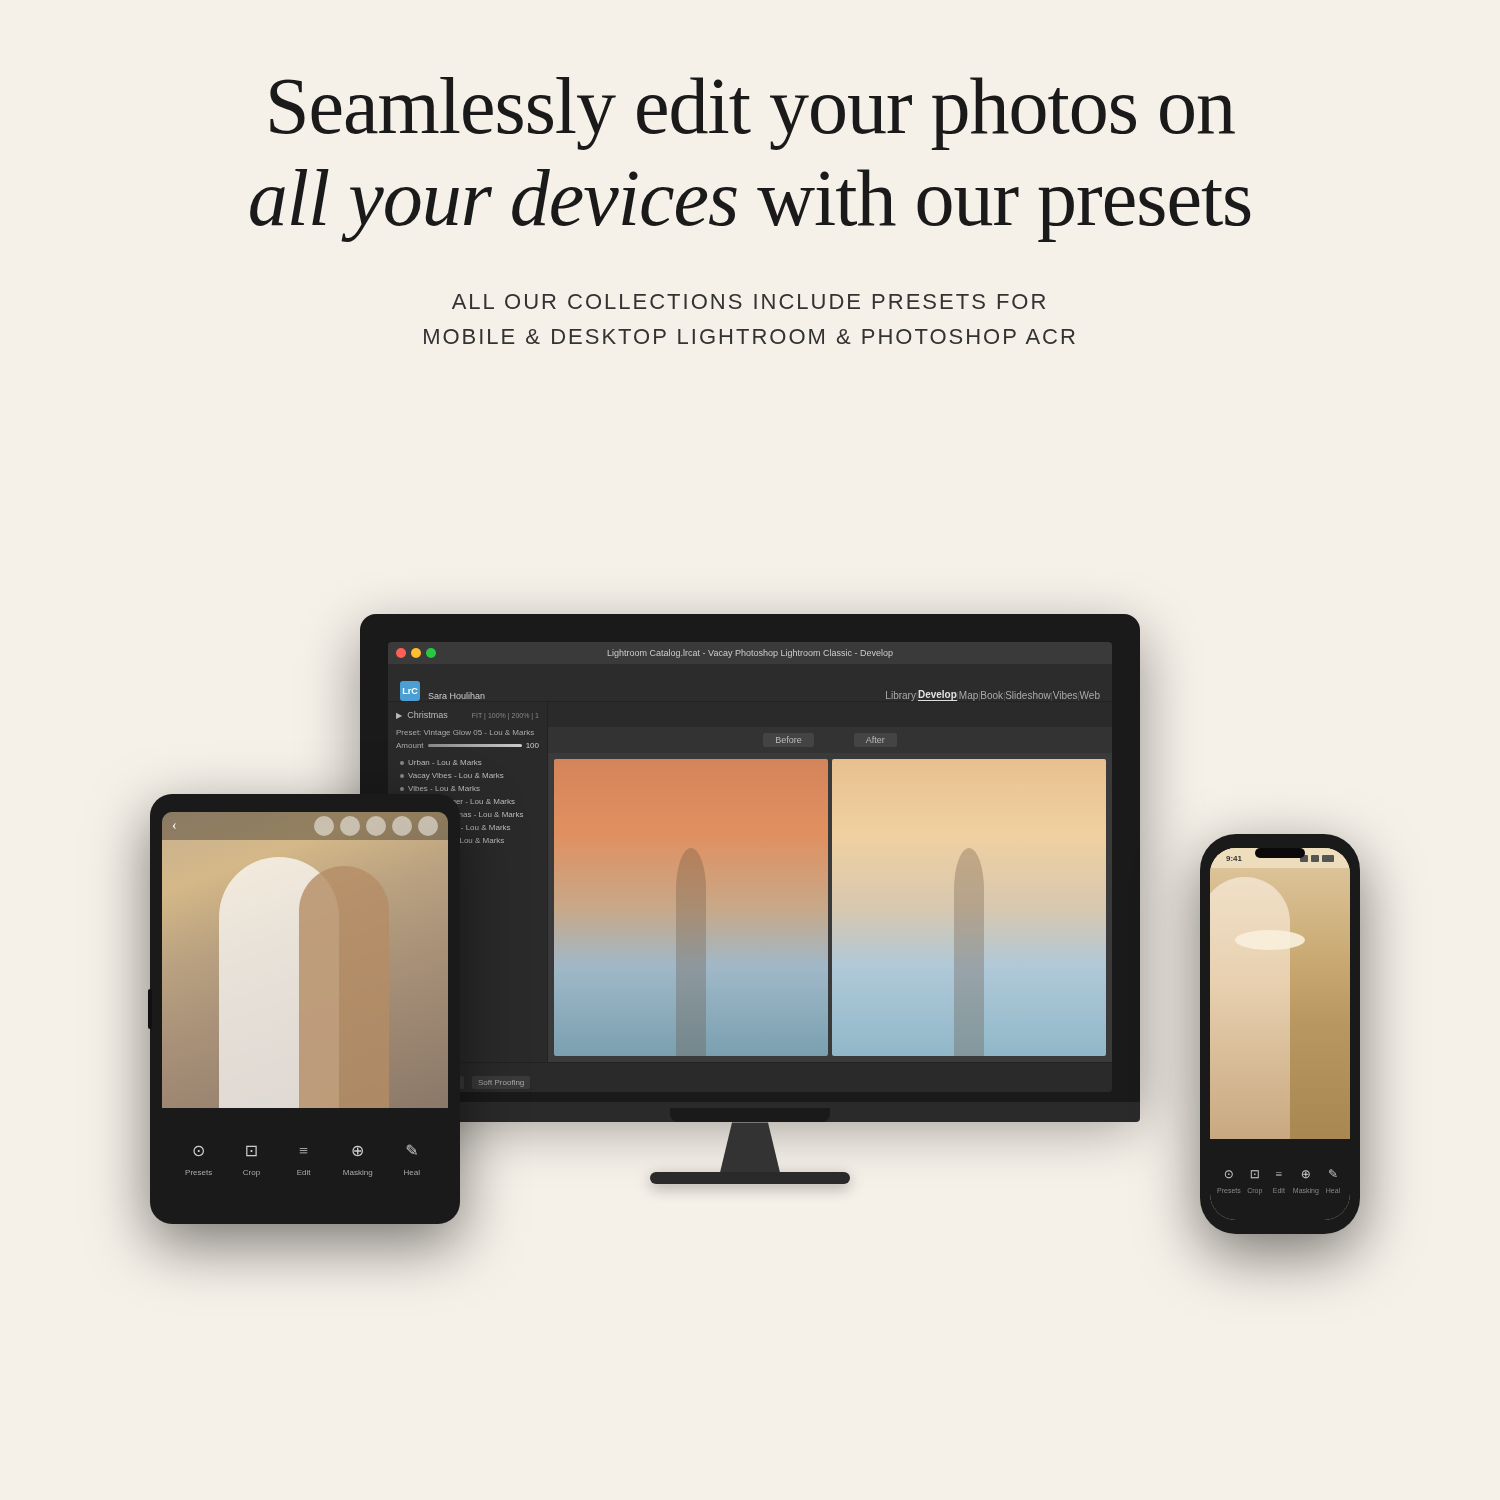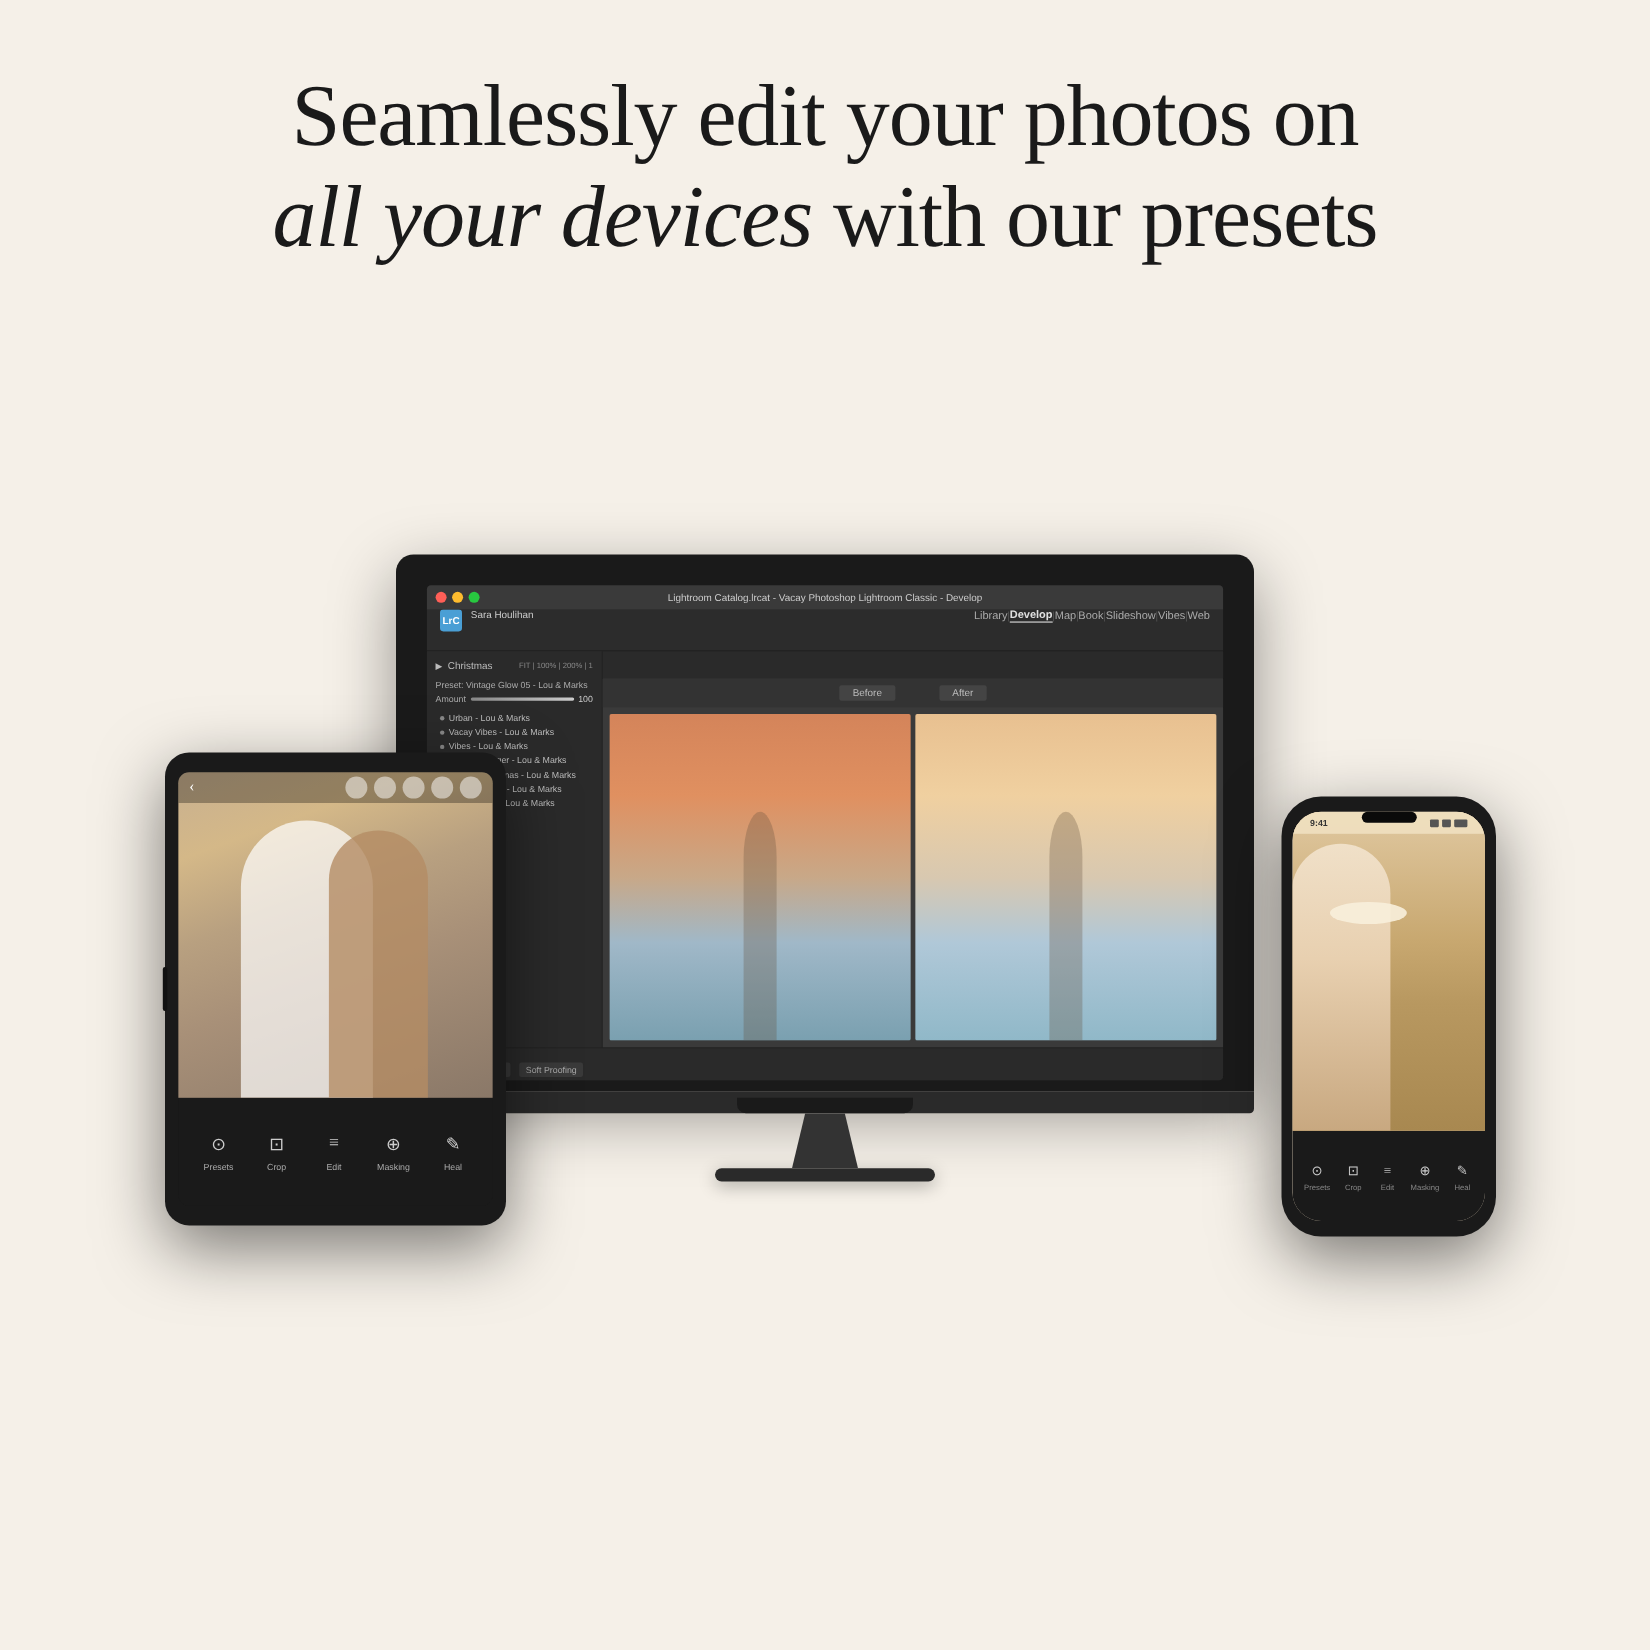--- a/index.html
+++ b/index.html
@@ -120,21 +120,21 @@
 
     .lr-body {
       display: flex;
       height: calc(450px - 22px - 38px - 30px);
     }
 
     .lr-topbar {
       background: #2c2c2c;
       height: 38px;
       display: flex;
-      align-items: flex-start;
+      align-items: flex-end;
       padding: 0 12px;
       border-bottom: 1px solid #222;
     }
 
     .lr-logo {
       width: 20px;
       height: 20px;
       background: #4a9fd5;
       border-radius: 3px;
       display: flex;
@@ -514,21 +514,21 @@
 
     
     .phone-wrapper {
       position: absolute;
       right: 140px;
       bottom: 70px;
       z-index: 3;
     }
 
     .phone {
-      width: 195px;
+      width: 160px;
       height: 400px;
       background: #1a1a1a;
       border-radius: 36px;
       padding: 14px 10px;
       box-shadow: 0 20px 60px rgba(0,0,0,0.5);
       position: relative;
     }
 
     .phone-notch {
       position: absolute;
@@ -667,20 +667,24 @@
   </style>
 </head>
 <body>
 
 <div class="header-section">
   <h1 class="main-title">
     <span>Seamlessly edit your photos on</span><br>
     <em>all your devices</em>
     <span> </span><span>with our presets</span>
   </h1>
+  <p class="subtitle">
+    <span>ALL OUR COLLECTIONS INCLUDE PRESETS FOR</span><br>
+    <span>MOBILE &amp; DESKTOP LIGHTROOM &amp; PHOTOSHOP ACR</span>
+  </p>
 </div>
 
 <div class="devices-section">
 
   <div class="laptop-wrapper">
     <div class="laptop">
       <div class="laptop-screen-bezel">
         <div class="laptop-screen-inner">
 
           <div class="lr-titlebar">

